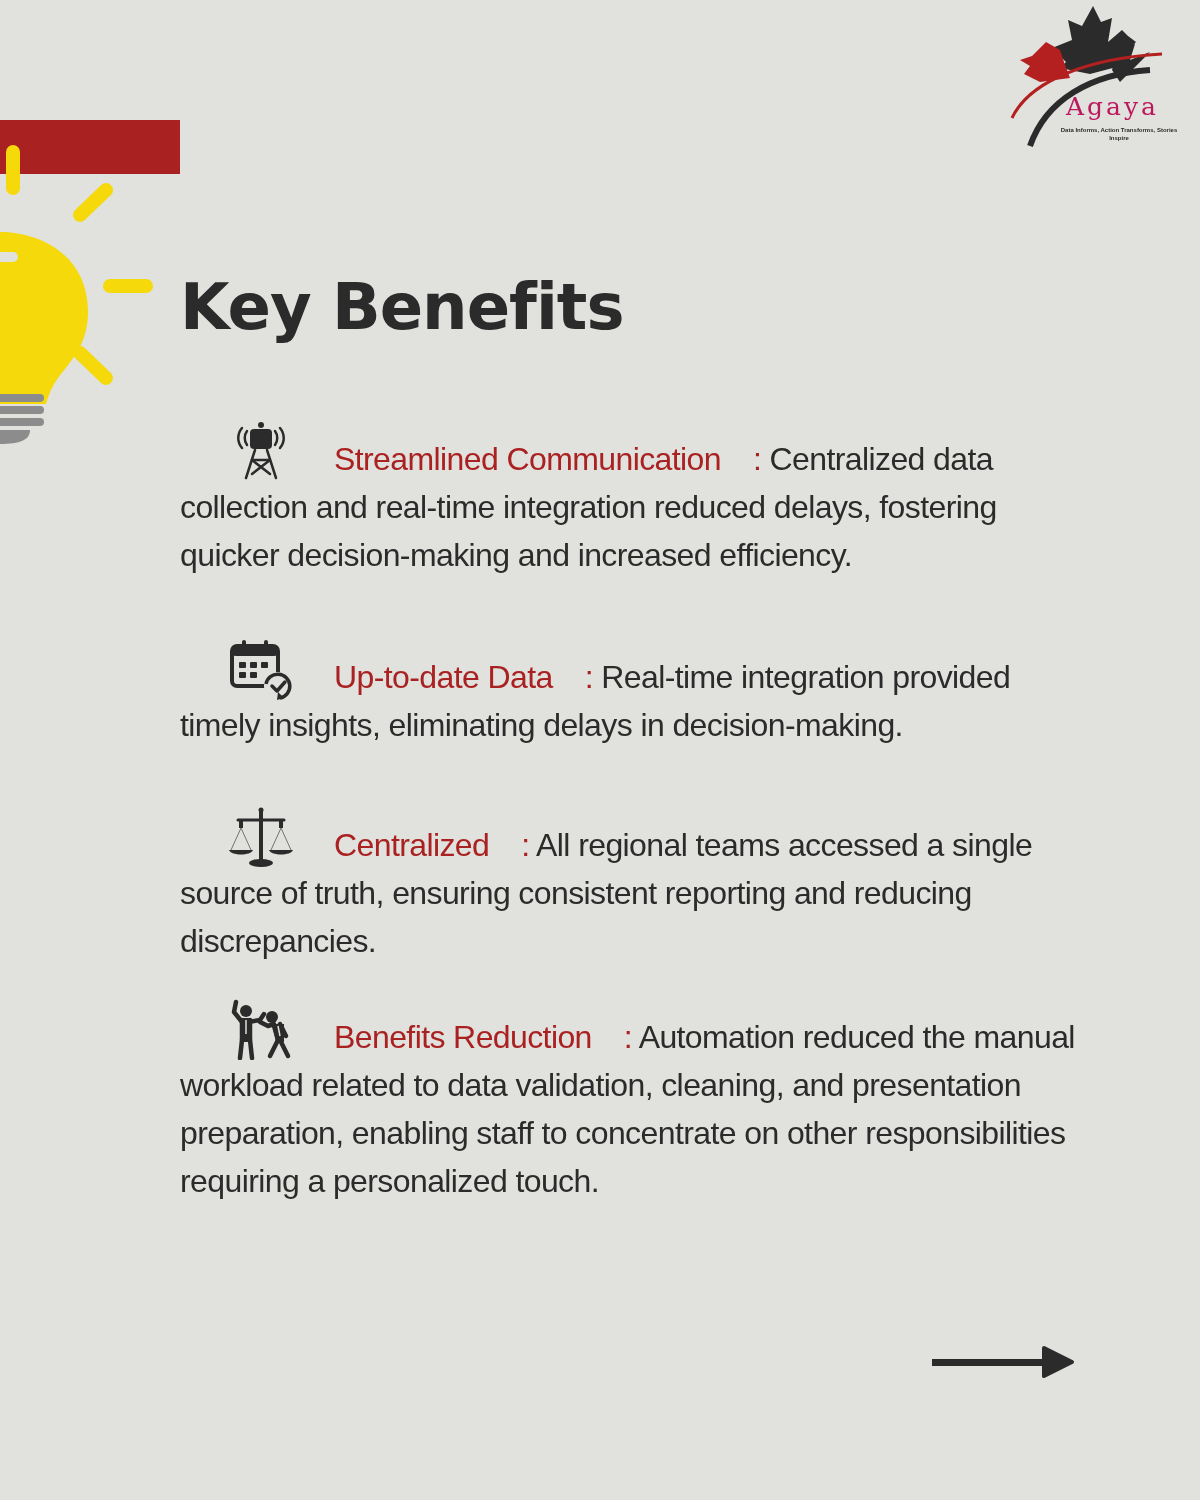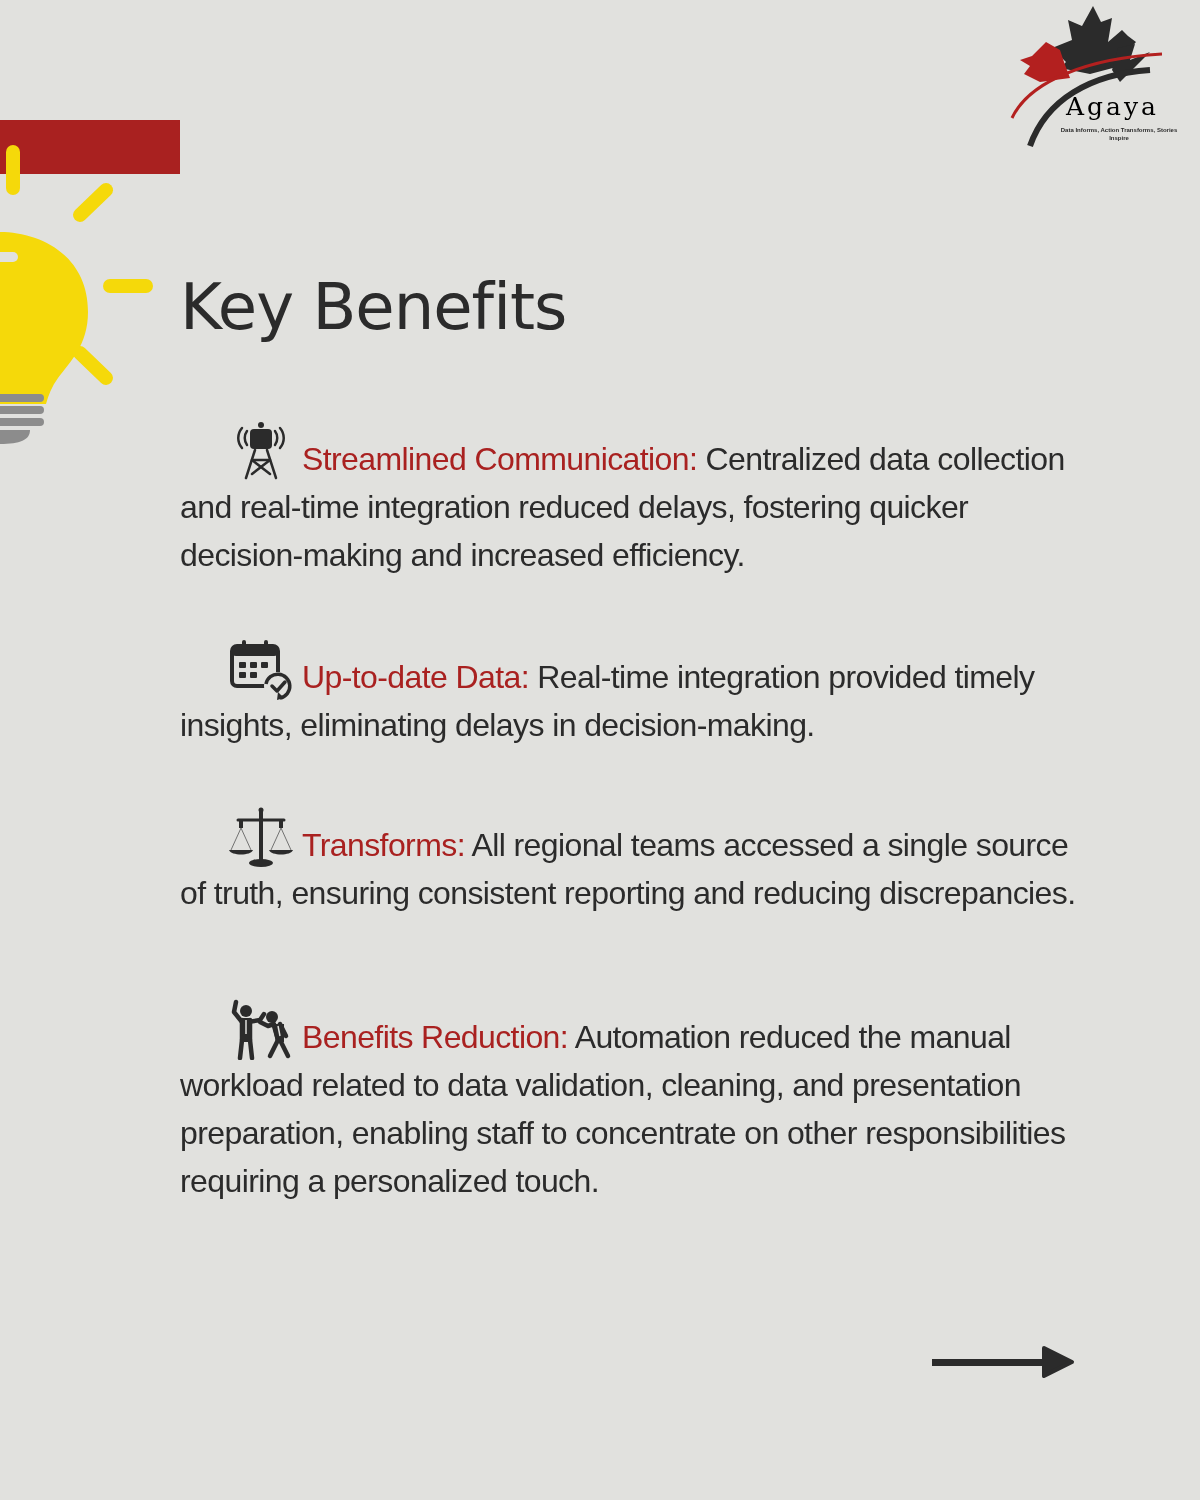--- a/index.html
+++ b/index.html
@@ -37,41 +37,41 @@
       width: 200px;
       height: 150px;
     }
     .logo-name {
       position: absolute;
       left: 1066px;
       top: 92px;
       font-family: "DejaVu Serif", serif;
       font-size: 25px;
       letter-spacing: 3px;
-      color: #000000;
+      color: #be185d;
     }
     .logo-tagline {
       position: absolute;
       left: 1060px;
       top: 126px;
       width: 118px;
       text-align: center;
       font-family: "Liberation Sans", sans-serif;
       font-weight: bold;
       font-size: 6px;
       line-height: 8px;
       color: #2b2b2b;
     }
     .title {
       position: absolute;
       left: 180px;
       top: 270px;
       margin: 0;
       font-family: "DejaVu Sans", sans-serif;
-      font-weight: normal;
+      font-weight: bold;
       font-size: 64px;
       letter-spacing: -1px;
       color: #2b2b2b;
     }
     .benefit {
       position: absolute;
       left: 180px;
       width: 900px;
       font-family: "Liberation Sans Narrow", "Liberation Sans", sans-serif;
       font-size: 32px;
@@ -83,20 +83,21 @@
       display: inline-block;
       width: 66px;
       height: 62px;
       margin-left: 48px;
       margin-right: 8px;
       vertical-align: -12px;
     }
     .benefit .icon svg { width: 100%; height: 100%; }
     .benefit .head {
       color: #a92120;
+      margin-left: 32px;
     }
     #b1 { top: 420px; }
     #b2 { top: 638px; }
     #b3 { top: 806px; }
     #b4 { top: 998px; }
     .arrow {
       position: absolute;
       left: 930px;
       top: 1344px;
       width: 146px;
@@ -202,21 +203,21 @@
       <g stroke="#555" stroke-width="0.8">
         <line x1="13" y1="22" x2="3" y2="44"></line>
         <line x1="13" y1="22" x2="23" y2="44"></line>
         <line x1="53" y1="22" x2="43" y2="44"></line>
         <line x1="53" y1="22" x2="63" y2="44"></line>
       </g>
       <path d="M1 44 L25 44 C23 50 3 50 1 44 Z" fill="#2b2b2b"></path>
       <path d="M41 44 L65 44 C63 50 43 50 41 44 Z" fill="#2b2b2b"></path>
       <ellipse cx="33" cy="57" rx="12" ry="4" fill="#2b2b2b"></ellipse>
     </svg>
-  </span><span class="head">Transforms</span><span class="head">:</span><span> All regional teams accessed a single source of truth, ensuring consistent reporting and reducing discrepancies.</span>
+  </span><span class="head">Centralized</span><span class="head">:</span><span> All regional teams accessed a single source of truth, ensuring consistent reporting and reducing discrepancies.</span>
 </div>
 
 <div class="benefit" id="b4">
   <span class="icon">
     <svg viewBox="0 0 66 62" xmlns="http://www.w3.org/2000/svg">
       <g fill="none" stroke="#2b2b2b" stroke-width="4.5" stroke-linecap="round" stroke-linejoin="round">
 
         <path d="M8 4 L6 14 L14 24"></path>
         <path d="M20 24 L32 22 L36 16"></path>
         <path d="M14 22 L14 42"></path>

